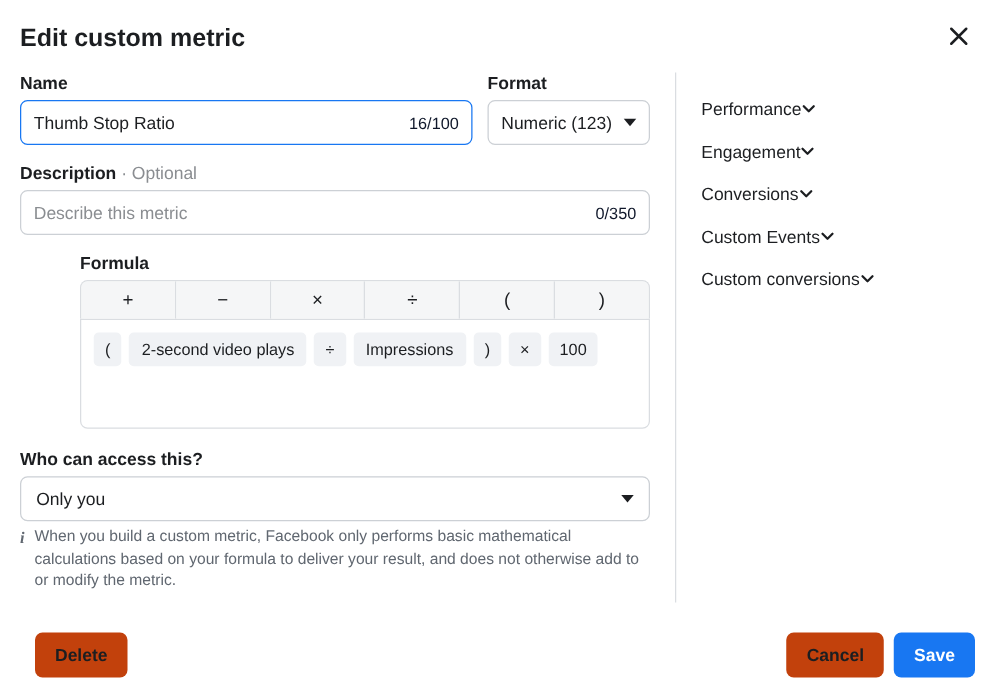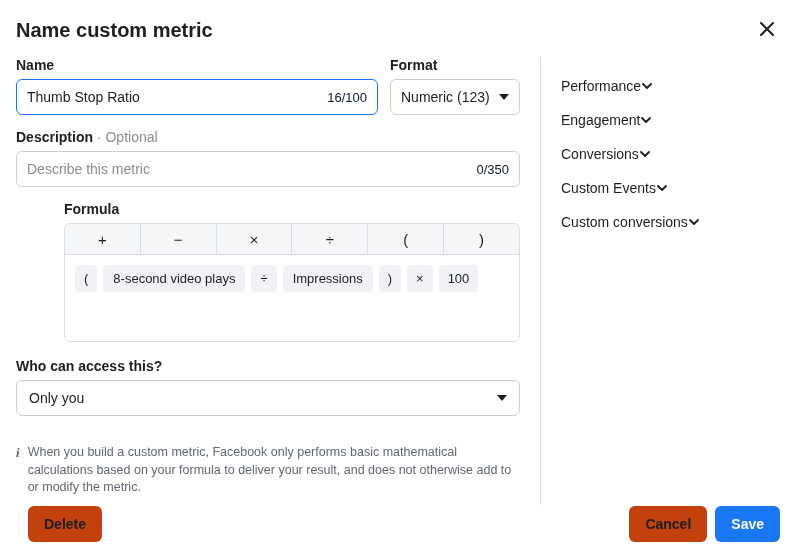--- a/index.html
+++ b/index.html
@@ -183,21 +183,21 @@
       height: 36px;
       border: 1px solid #ccd0d5;
       border-radius: 6px;
       padding: 0 12px;
       font-size: 14px;
       display: flex;
       align-items: center;
       justify-content: space-between;
       background: #fff;
       cursor: pointer;
-      margin-bottom: 28px;
+      margin-bottom: 4px;
     }
     .info-row {
       display: flex;
       gap: 8px;
       align-items: flex-start;
     }
     .info-icon {
       font-style: italic;
       font-family: Georgia, serif;
       font-weight: bold;
@@ -259,21 +259,21 @@
     }
     .btn-primary {
       background: #1877f2;
       color: #fff;
     }
   </style>
 </head>
 <body>
 
 <div class="header">
-  <h1>Name custom metric</h1>
+  <h1>Edit custom metric</h1>
   <button class="close-btn" aria-label="Close">
     <svg width="18" height="18" viewBox="0 0 18 18">
         <path d="M3 3 L15 15 M15 3 L3 15" stroke="#1c1e21" stroke-width="2" stroke-linecap="round"></path>
       </svg>
   </button>
 </div>
 
 <div class="main-content">
   <div class="left-panel">
 
@@ -309,21 +309,21 @@
       <div class="operator-bar">
         <button class="operator-btn">+</button>
         <button class="operator-btn">−</button>
         <button class="operator-btn">×</button>
         <button class="operator-btn">÷</button>
         <button class="operator-btn">(</button>
         <button class="operator-btn">)</button>
       </div>
       <div class="formula-area">
         <span class="token op">(</span>
-        <span class="token">8-second video plays</span>
+        <span class="token">2-second video plays</span>
         <span class="token op">÷</span>
         <span class="token">Impressions</span>
         <span class="token op">)</span>
         <span class="token op">×</span>
         <span class="token op">100</span>
       </div>
     </div>
 
     <div class="form-group">
       <label class="label" style="margin-bottom:6px;">Who can access this?</label>

